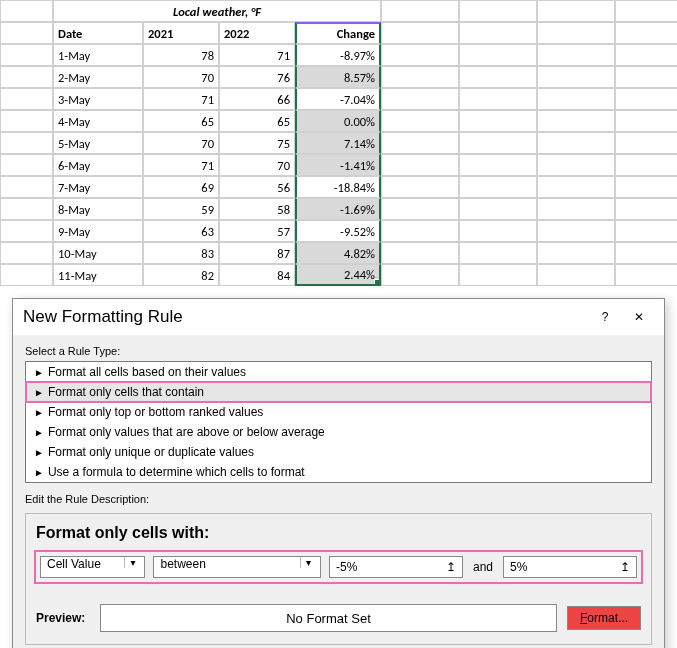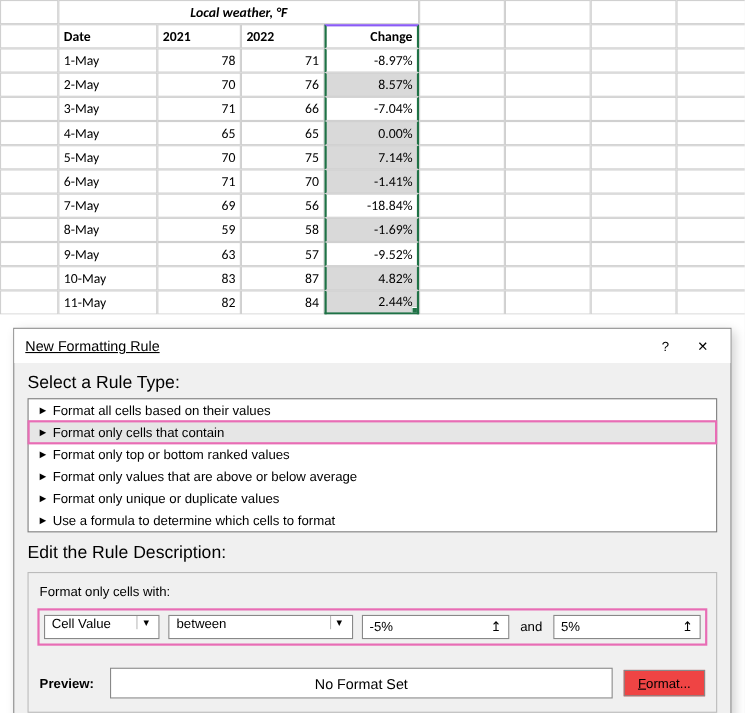--- a/index.html
+++ b/index.html
@@ -54,28 +54,28 @@
     border: 1px solid #8a8a8a;
     box-shadow: 3px 3px 10px rgba(0,0,0,0.2);
     font-size: 12px;
   }
   .titlebar {
     display: flex;
     align-items: center;
     padding: 8px 8px 8px 10px;
     background: #fff;
   }
-  .titlebar .t { flex: 1; font-size: 13px; text-decoration: underline; }
+  .titlebar .t { flex: 1; font-size: 17px; }
   .titlebar .btn {
     width: 34px; text-align: center;
     cursor: default;
     font-family: "Segoe UI Symbol", sans-serif;
   }
   .dlg-body { padding: 6px 12px 10px 12px; }
-  .sec-label { margin: 4px 0 4px 0; font-size: 16px; }
+  .sec-label { margin: 4px 0 4px 0; font-size: 11px; }
   .rule-list {
     border: 1px solid #7a7a7a;
     background: #fff;
   }
   .rule-item {
     padding: 3px 6px 3px 8px;
     font-size: 12px;
     display: flex;
     align-items: center;
     gap: 4px;
@@ -86,21 +86,21 @@
     outline: 2px solid #e86db5;
     outline-offset: -1px;
   }
 
   .desc-frame {
     border: 1px solid #bbb;
     margin-top: 8px;
     padding: 10px 10px 12px 10px;
     background: #f0f0f0;
   }
-  .desc-title { font-weight: 400; padding-bottom:6px; font-size: 12px; }
+  .desc-title { font-weight: 700; padding-bottom:6px; font-size: 16px; }
   .row {
     display: flex;
     align-items: center;
     gap: 8px;
     margin-top: 4px;
     outline: 2px solid #e86db5;
     padding: 4px;
     outline-offset: 0px;
   }
   .select {

